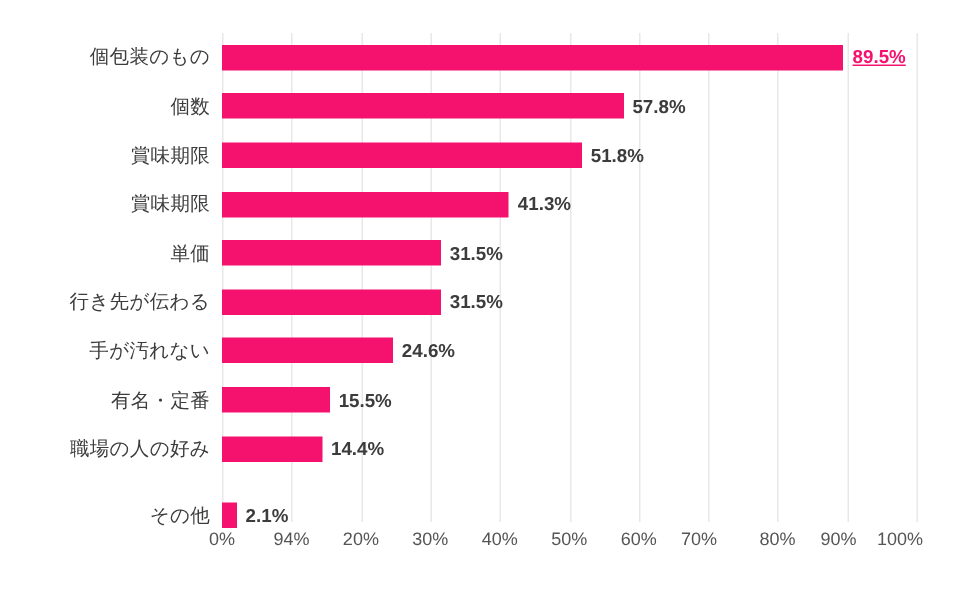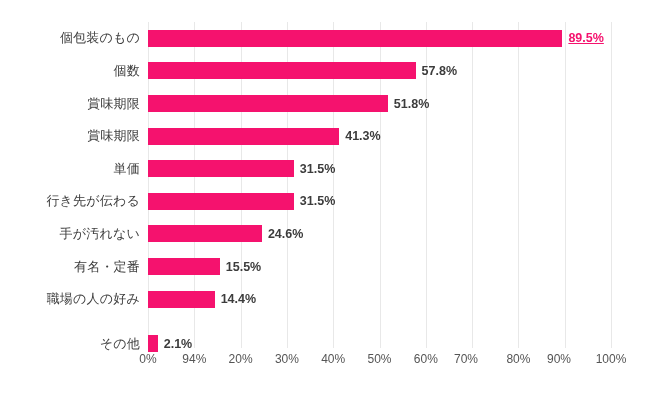--- a/index.html
+++ b/index.html
@@ -185,16 +185,16 @@
       <div class="x-tick" style="left: 0px;">0%</div>
       <div class="x-tick" style="left: 46.3px;">94%</div>
       <div class="x-tick" style="left: 92.6px;">20%</div>
       <div class="x-tick" style="left: 138.9px;">30%</div>
       <div class="x-tick" style="left: 185.2px;">40%</div>
       <div class="x-tick" style="left: 231.5px;">50%</div>
       <div class="x-tick" style="left: 277.8px;">60%</div>
       <div class="x-tick" style="left: 318px;">70%</div>
       <div class="x-tick" style="left: 370.4px;">80%</div>
       <div class="x-tick" style="left: 411px;">90%</div>
-      <div class="x-tick" style="left: 463px;">100%</div>
+      <div class="x-tick" style="left: 452px;">100%</div>
     </div>
 
 </div>
 
 </body></html>

